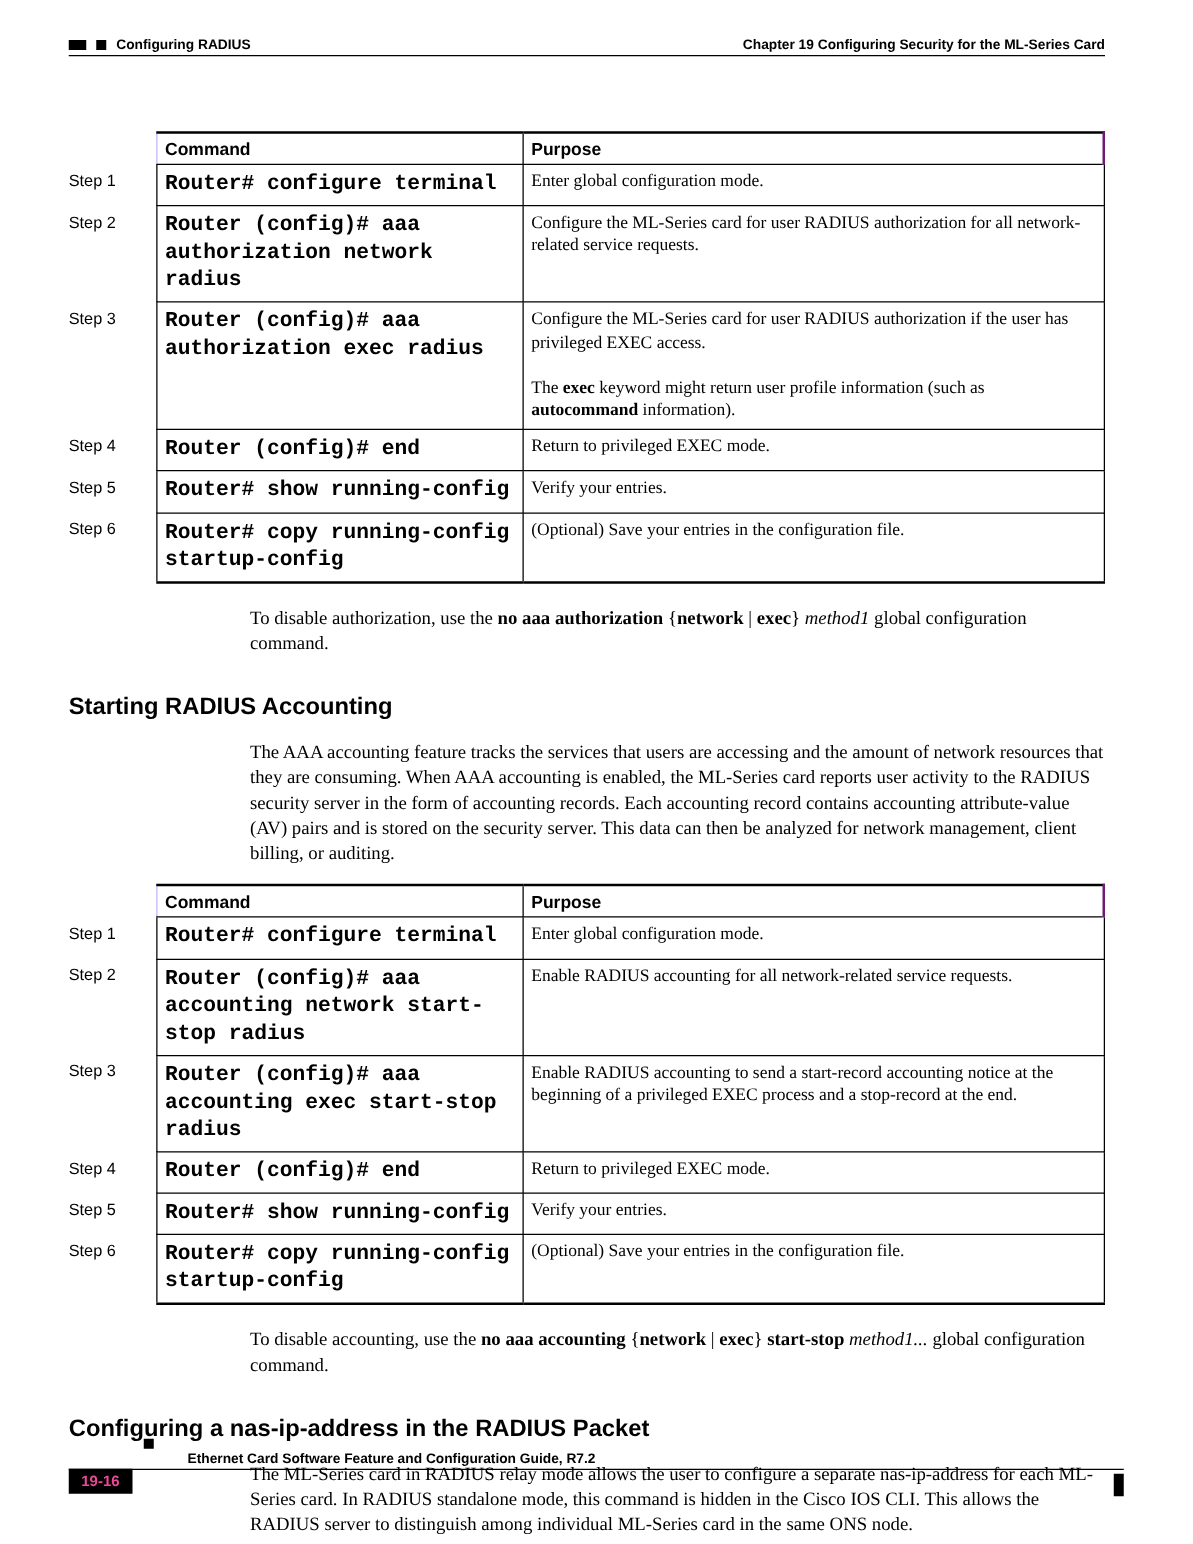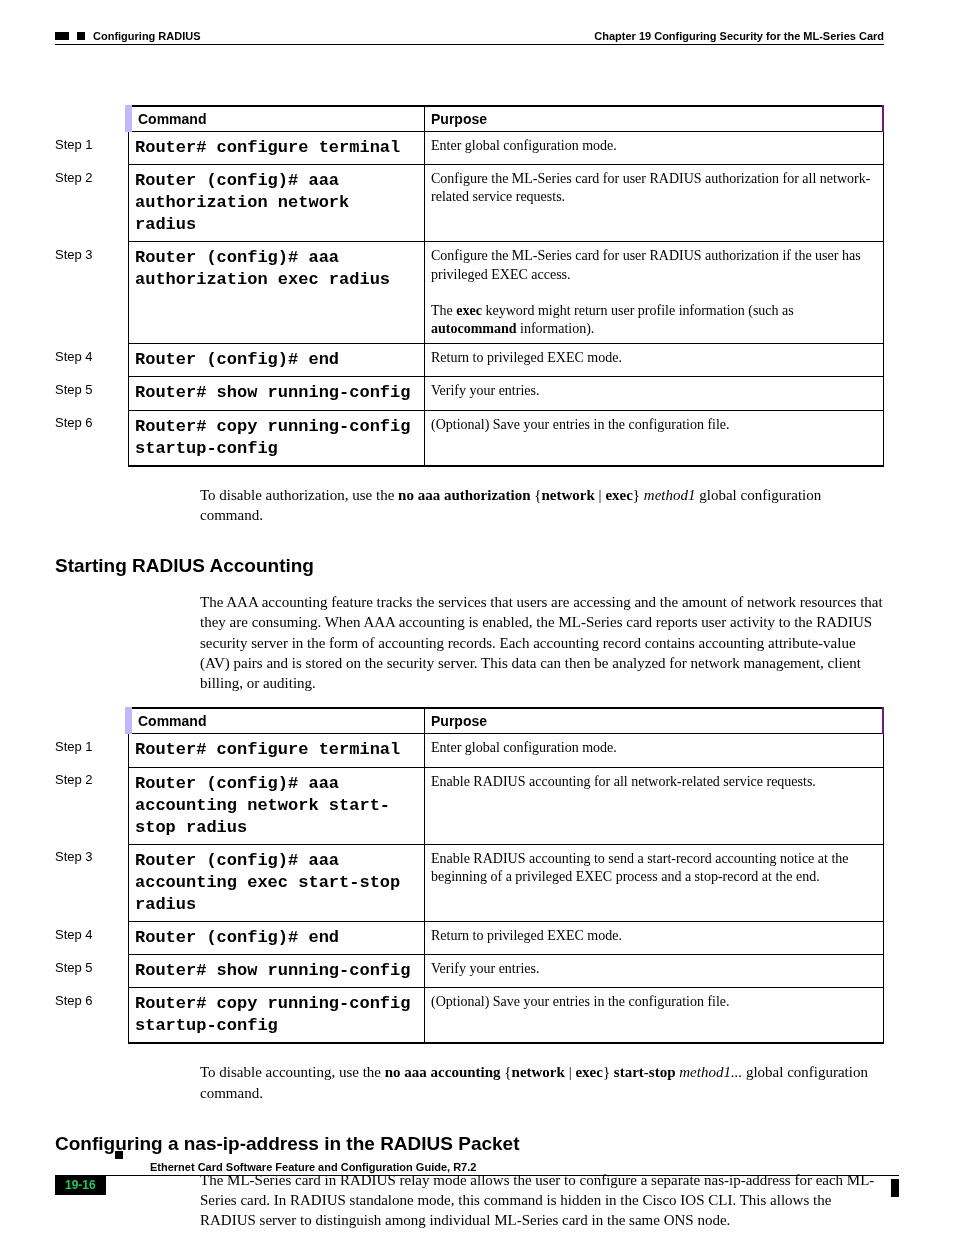--- a/index.html
+++ b/index.html
@@ -44,21 +44,21 @@
   table.cmd th {
     font-family: Arial, Helvetica, sans-serif;
     font-weight: bold;
     text-align: left;
     padding: 4px 6px;
     border-top: 2px solid #000;
     border-bottom: 1px solid #000;
     font-size: 14px;
   }
   table.cmd th.step-col { width: 58px; border-top:none; border-bottom:none; }
-  table.cmd th.cmd-col { width: 280px; border-left:7px solid #c4b5fd; border-right:1px solid #000;}
+  table.cmd th.cmd-col { width: 280px; border-left:1px solid #c4b5fd; border-right:1px solid #000;}
   table.cmd th.purp-col { border-right:2px solid #701a75;}
   table.cmd td {
     vertical-align: top;
     padding: 5px 6px;
     border-bottom: 1px solid #000;
     font-size: 14px;
     line-height: 1.3;
   }
   table.cmd tr:last-child td.cmd-cell,
   table.cmd tr:last-child td.purp-cell { border-bottom: 2px solid #000; }
@@ -101,21 +101,21 @@
     font-family: Arial, Helvetica, sans-serif;
     font-size: 11px;
     font-weight: bold;
     border-bottom: 1px solid #000;
     padding-bottom: 2px;
     padding-left: 95px;
   }
   .footer .pagewrap { display:flex; align-items:center; gap:0; margin-top:-1px;}
   .footer .pagenum {
     background: #000;
-    color: #22c55e;
+    color: #ec4899;
     font-family: Arial, Helvetica, sans-serif;
     font-weight: bold;
     font-size: 12px;
     padding: 3px 10px;
     display:inline-block;
   }
   .footer-right-mark {
     position:absolute; right:0; bottom:-2px; width:8px; height:18px; background:#000;
   }
 </style>

